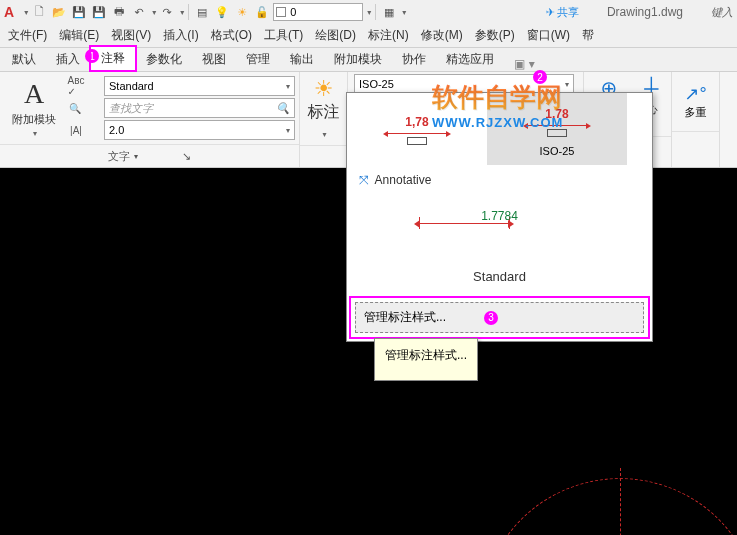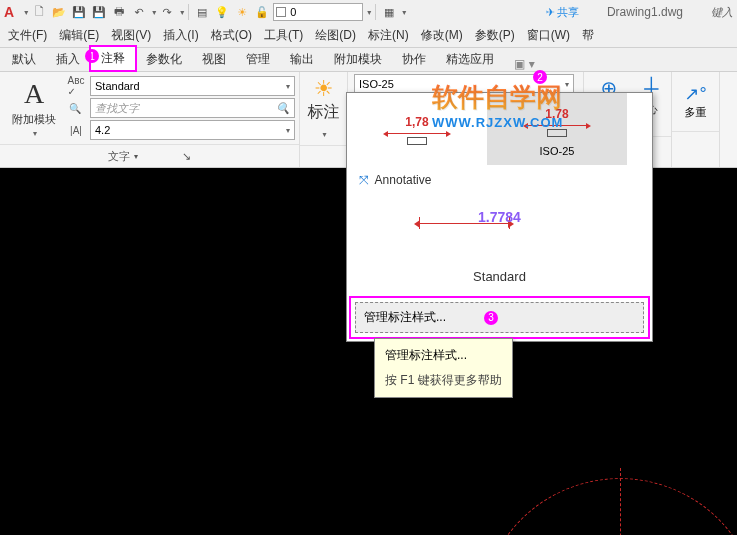--- a/index.html
+++ b/index.html
@@ -29,21 +29,21 @@
   .panel { border-right: 1px solid #ddd; display: flex; flex-direction: column; }
   .panel-body { flex: 1; display: flex; padding: 4px; gap: 4px; }
   .panel-title { height: 36px; font-size: 11px; color: #555; text-align: center; border-top: 1px solid #e0e0e0; display: flex; align-items: center; justify-content: center; gap: 4px; }
   .panel-title .arrow { font-size: 8px; }
   
   .p-text { width: 300px; }
   .p-text .left { display: flex; flex-direction: column; align-items: center; justify-content: center; width: 60px; gap: 2px; }
   .p-text .bigA { font-size: 28px; color: #333; font-family: Georgia, serif; }
   .p-text .lbl { font-size: 11px; color: #333; }
   .p-text .right { flex: 1; display: flex; flex-direction: column; gap: 2px; }
-  .p-text .row { display: flex; align-items: center; gap: 6px; }
+  .p-text .row { display: flex; align-items: center; gap: 20px; }
   .p-text .ctrl { flex: 1; height: 20px; border: 1px solid #aaa; background: #fff; font-size: 11px; padding: 0 4px; display: flex; align-items: center; }
   .p-text .ctrl.search { color: #999; font-style: italic; }
   .p-text .tiny-ico { width: 16px; height: 16px; display: flex; align-items: center; justify-content: center; font-size: 10px; color: #555; }
   
   .p-dim { width: 48px; }
   .p-dim .body { display: flex; flex-direction: column; align-items: center; justify-content: center; width: 100%; }
   .p-dim .sun { color: #f9a825; font-size: 22px; }
   .p-dim .lbl { font-size: 16px; color: #333; }
   
   .p-dimstyle { width: 236px; position: relative; }
@@ -73,21 +73,21 @@
   .ds-preview .dim-val { position: absolute; top: 6px; font-size: 12px; font-weight: bold; color: #d32f2f; }
   .ds-preview .obj { position: absolute; bottom: 4px; width: 20px; height: 8px; border: 1px solid #555; }
   .ds-cell .name { margin-top: 4px; }
   .ds-annot { padding: 8px 12px; font-size: 12px; color: #333; display: flex; align-items: center; gap: 6px; }
   .ds-annot .ai { color: #1976d2; }
   .ds-big-preview { height: 64px; display: flex; align-items: center; justify-content: center; position: relative; }
   .ds-big-preview .dl { position: absolute; border-top: 1.5px solid #d32f2f; width: 90px; }
   .ds-big-preview .dl::before, .ds-big-preview .dl::after { content: ''; position: absolute; width: 0; height: 0; border-top: 4px solid transparent; border-bottom: 4px solid transparent; top: -4px; }
   .ds-big-preview .dl::before { left: -5px; border-right: 6px solid #d32f2f; }
   .ds-big-preview .dl::after { right: -5px; border-left: 6px solid #d32f2f; }
-  .ds-big-preview .dv { position: absolute; font-size: 14px; font-weight: bold; color: #8b5cf6; top: 14px; }
+  .ds-big-preview .dv { position: absolute; font-size: 12px; font-weight: normal; color: #15803d; top: 14px; }
   .ds-big-preview .ext { position: absolute; width: 1px; height: 12px; background: #d32f2f; }
   .ds-std { padding: 10px 0; text-align: center; font-size: 13px; color: #333; }
   .ds-manage-wrap { position: relative; border: 2px solid #ff00ff; margin: 2px; padding: 4px; }
   .ds-manage { border: 1px dashed #888; background: #eee; padding: 6px 8px; font-size: 12px; display: flex; align-items: center; gap: 8px; cursor: pointer; }
   .ds-manage .b3 { display: inline-flex; width: 14px; height: 14px; border-radius: 50%; background: #ff00ff; color: #fff; font-size: 10px; align-items: center; justify-content: center; margin-left: 30px; }
   
   .tooltip { position: absolute; left: 374px; top: 338px; background: #ffffe1; border: 1px solid #888; padding: 8px 10px; font-size: 12px; box-shadow: 2px 2px 4px rgba(0,0,0,0.3); z-index: 20; }
   .tooltip .tt-title { font-weight: normal; margin-bottom: 8px; }
   .tooltip .tt-help { color: #444; }
   
@@ -192,21 +192,21 @@
         <div class="row">
           <span class="tiny-ico">🔍</span>
           <div class="ctrl search">
             <span>查找文字</span>
             <span style="margin-left:auto;color:#555">🔍</span>
           </div>
         </div>
         <div class="row">
           <span class="tiny-ico">|A|</span>
           <div class="ctrl">
-            <span>4.2</span>
+            <span>2.0</span>
             <span style="margin-left:auto" class="caret">▾</span>
           </div>
         </div>
       </div>
     </div>
     <div class="panel-title">
       <span>文字</span>
         <span class="arrow">▾</span>
         <span style="margin-left:40px">↘</span>
     </div>
@@ -295,19 +295,18 @@
   <div class="ds-manage-wrap">
     <div class="ds-manage">
       <span>管理标注样式...</span>
       <span class="b3">3</span>
     </div>
   </div>
 </div>
 
 <div class="tooltip">
   <div class="tt-title">管理标注样式...</div>
-  <div class="tt-help">按 F1 键获得更多帮助</div>
 </div>
 
 <div class="watermark">
   <div class="l1">软件自学网</div>
   <div class="l2">WWW.RJZXW.COM</div>
 </div>
 
 </body></html>

